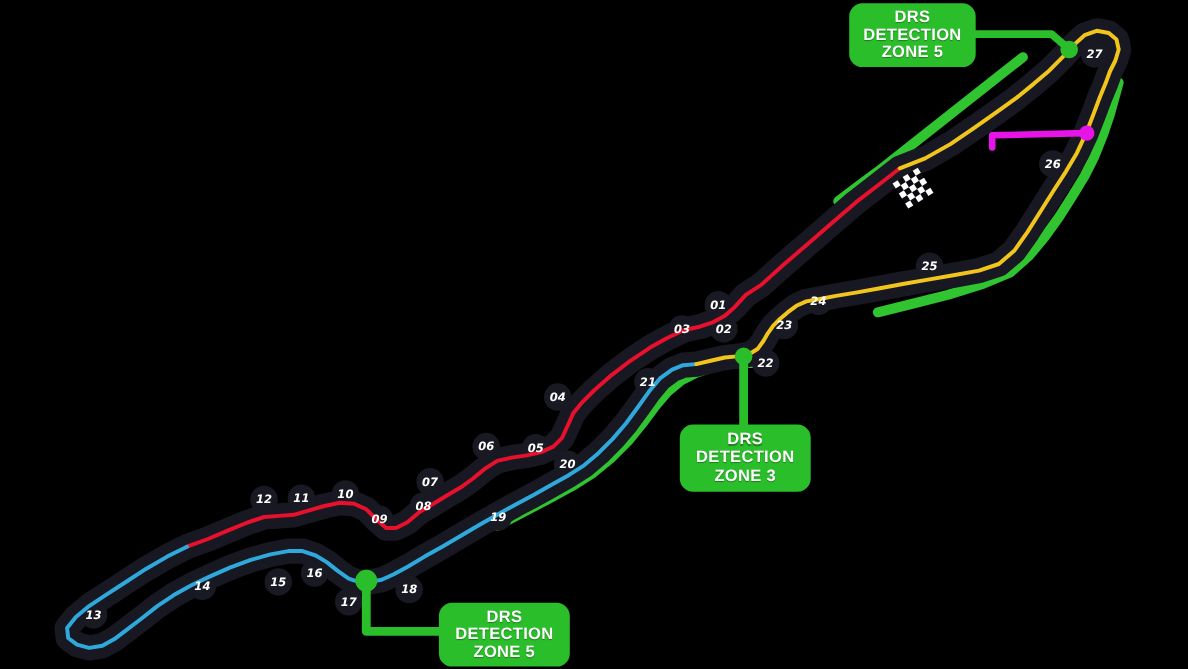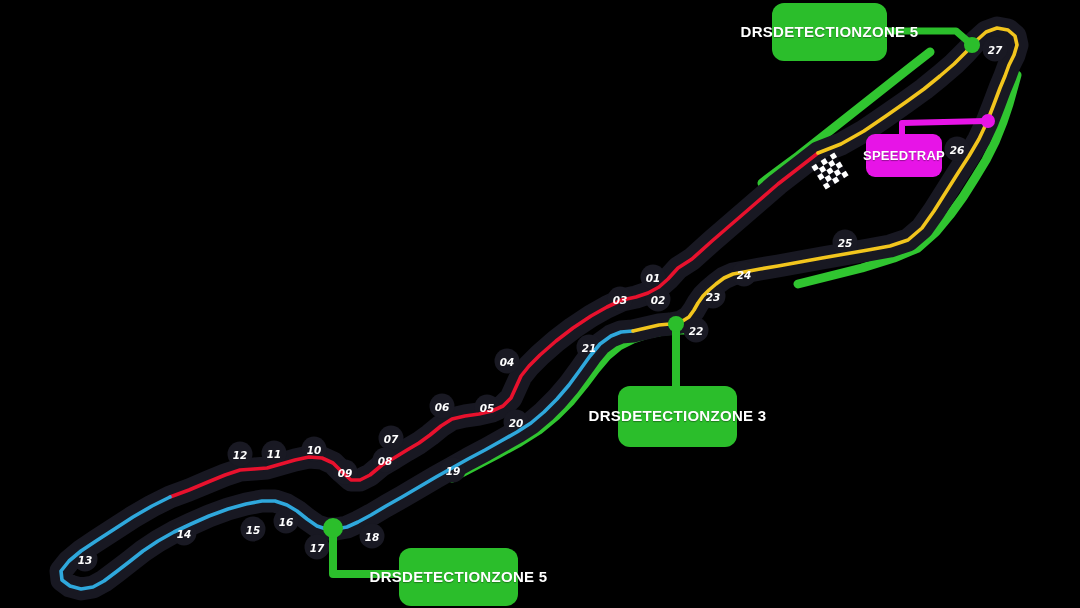--- a/index.html
+++ b/index.html
@@ -2,21 +2,21 @@
 <html><head>
 <meta charset="utf-8">
 <style>
   html,body{margin:0;padding:0;background:#000;}
   .stage{
     position:relative;width:1080px;height:608px;background:#000;overflow:hidden;
     font-family:"Liberation Sans",sans-serif;
   }
   .stage svg{position:absolute;left:0;top:0;}
   .callout{
-    position:absolute;display:flex;flex-direction:row;align-items:center;justify-content:center;
+    position:absolute;display:flex;flex-direction:column;align-items:center;justify-content:center;
     border-radius:12px;color:#fff;font-weight:800;text-align:center;
     line-height:1.07;letter-spacing:.3px;z-index:5;
     text-shadow:0 1px 1px rgba(0,0,0,.35);
   }
   .callout span{display:block;white-space:nowrap;}
   #label-drs3{left:772px;top:3px;width:115px;height:58px;font-size:15px;}
   #label-drs2{left:618px;top:386px;width:119px;height:61px;font-size:15px;}
   #label-drs1{left:399px;top:548px;width:119px;height:58px;font-size:15px;}
   #label-speedtrap{left:866px;top:134px;width:76px;height:43px;font-size:13px;border-radius:9px;}
   .badge-num{
@@ -136,24 +136,20 @@
         <text x="957" y="149" text-anchor="middle" dominant-baseline="central" dy="0.5" font-size="10.5" fill="#FFFFFF" class="badge-num">26</text>
         <text x="995" y="49" text-anchor="middle" dominant-baseline="central" dy="0.5" font-size="10.5" fill="#FFFFFF" class="badge-num">27</text>
       </g>
   </svg>
 
   <div class="callout" id="label-drs3" style="background: rgb(43, 190, 43);">
     <span>DRS</span>
     <span>DETECTION</span>
     <span>ZONE 5</span>
   </div>
-  <div class="callout" id="label-speedtrap" style="background: rgb(231, 20, 231);">
-    <span>SPEED</span>
-    <span>TRAP</span>
-  </div>
   <div class="callout" id="label-drs2" style="background: rgb(43, 190, 43);">
     <span>DRS</span>
     <span>DETECTION</span>
     <span>ZONE 3</span>
   </div>
   <div class="callout" id="label-drs1" style="background: rgb(43, 190, 43);">
     <span>DRS</span>
     <span>DETECTION</span>
     <span>ZONE 5</span>
   </div>

